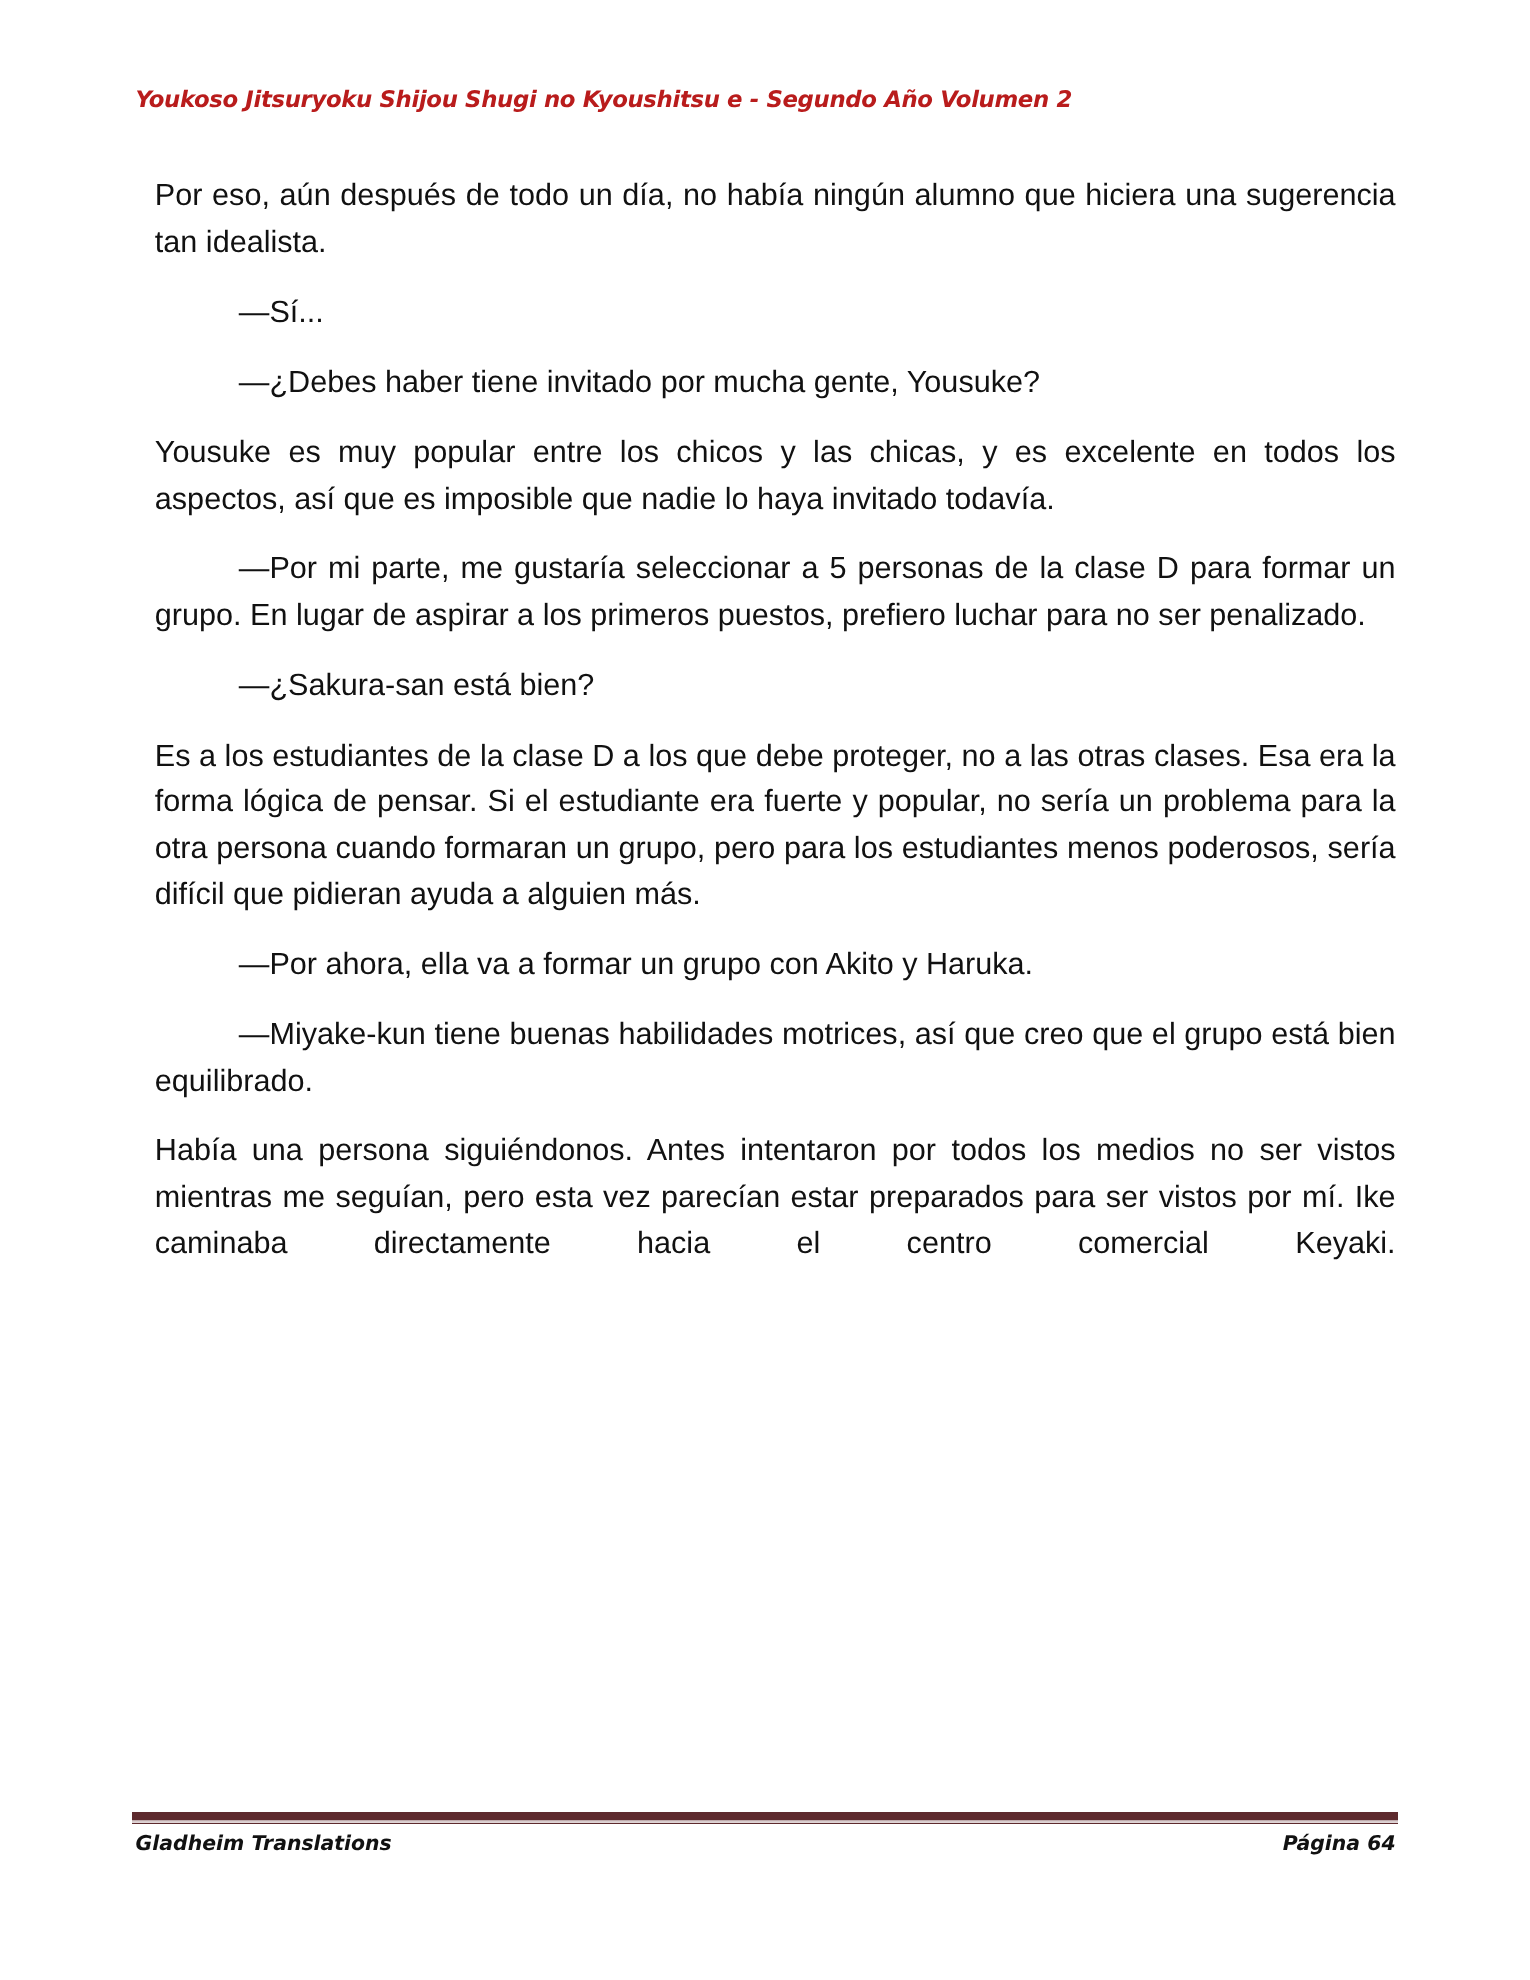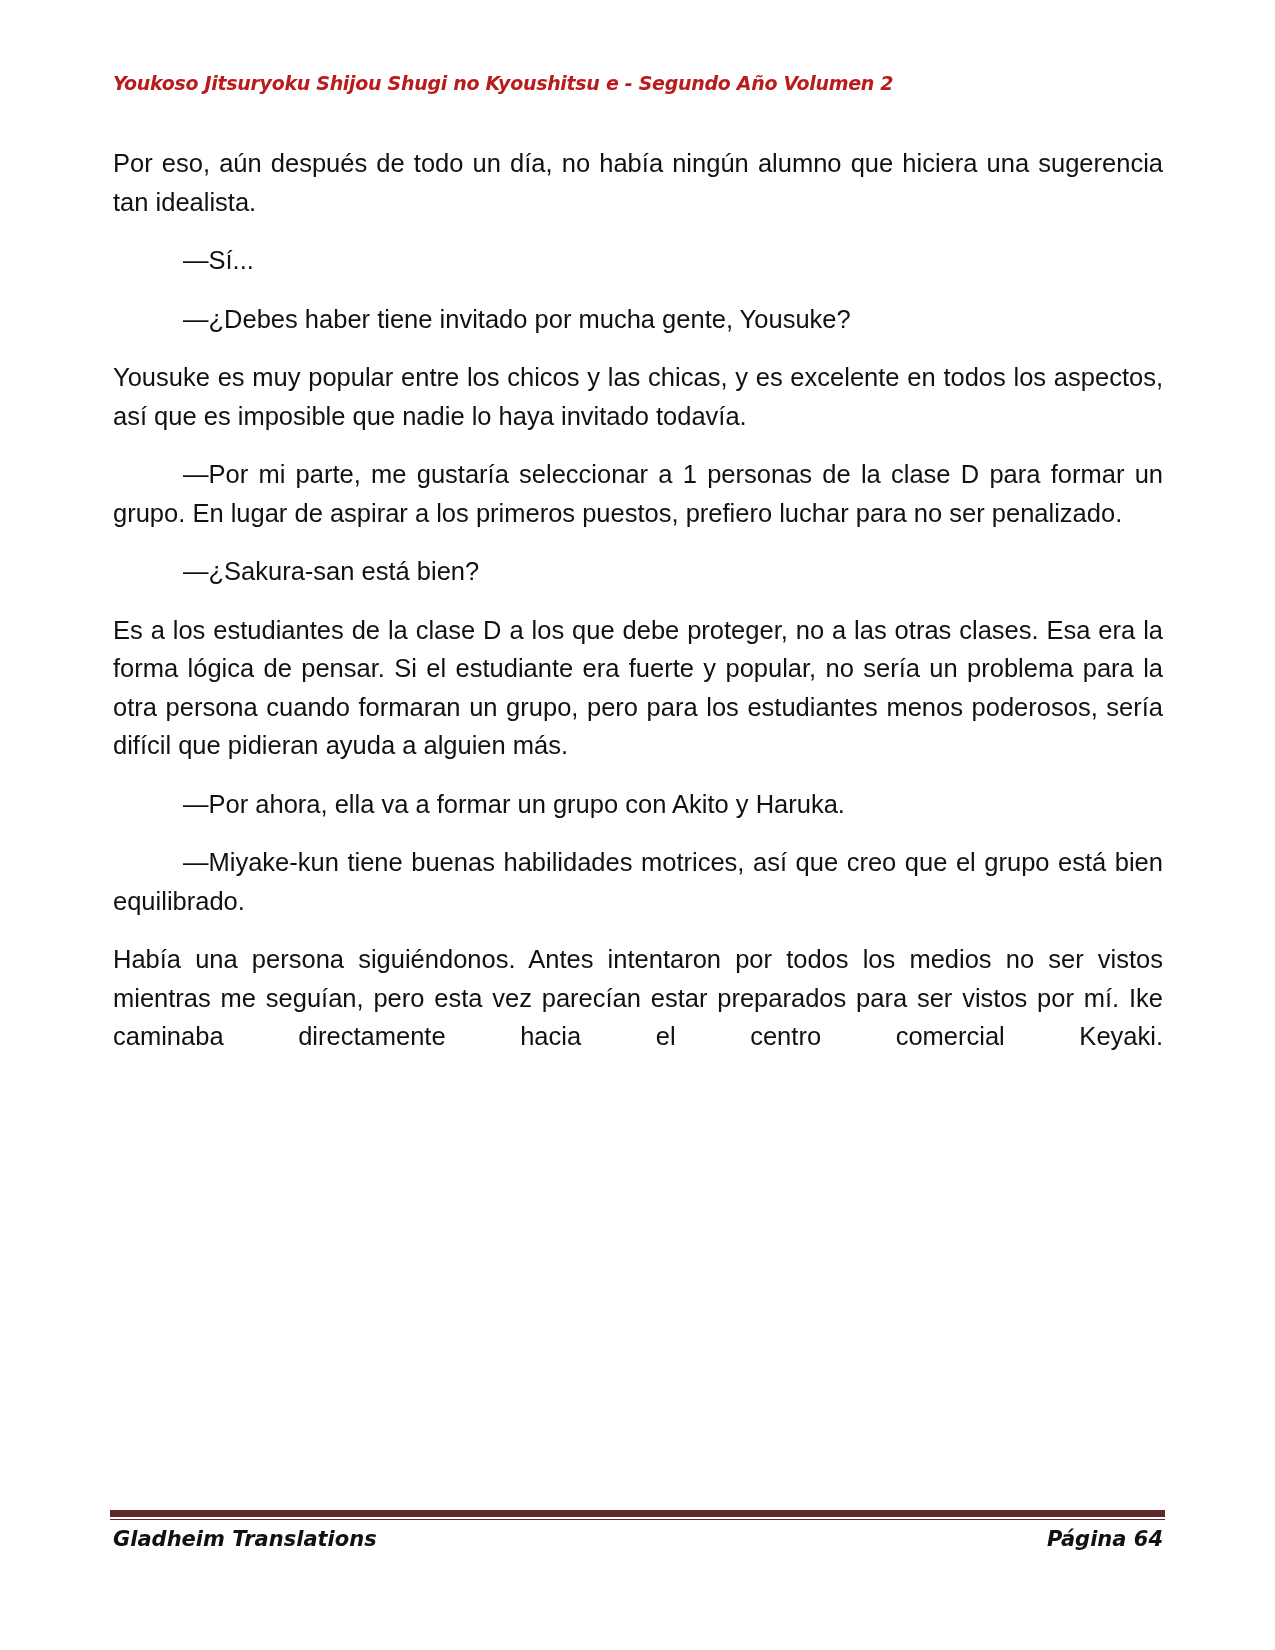--- a/index.html
+++ b/index.html
@@ -8,49 +8,49 @@
   .header {
     position: absolute; left: 113px; top: 72px; width: 1050px;
     font-family: "DejaVu Sans", sans-serif; font-weight: bold; font-style: italic;
     font-size: 19px; color: #b91c1c; letter-spacing: -0.3px;
   }
   .body-text {
     position: absolute; left: 113px; top: 144px; width: 1050px;
     font-family: "Liberation Sans", sans-serif; font-size: 25.5px; color: #111;
     line-height: 38.5px;
   }
-  .para { margin: 0 0 20px 0; text-align: justify; }
+  .para { margin: 0 0 20px 16px; text-align: justify; }
   .para.dialog { text-indent: 70px; }
   .para.last { text-align-last: justify; }
   .footer-rule {
     position: absolute; left: 110px; top: 1510px; width: 1055px; height: 7px;
     background: #5e2a2e; border-bottom: 1px solid #fff;
   }
   .footer-rule2 {
     position: absolute; left: 110px; top: 1519px; width: 1055px; height: 1px;
     background: #5e2a2e;
   }
   .footer {
     position: absolute; left: 113px; top: 1527px; width: 1050px;
     font-family: "DejaVu Sans", sans-serif; font-weight: bold; font-style: italic;
-    font-size: 21px; color: #111; display: flex; justify-content: space-between;
+    font-size: 17px; color: #111; display: flex; justify-content: space-between;
   }
 </style>
 </head>
 <body>
 
 <div class="page">
   <div class="header">Youkoso Jitsuryoku Shijou Shugi no Kyoushitsu e - Segundo Año Volumen 2</div>
 
   <div class="body-text">
     <p class="para">Por eso, aún después de todo un día, no había ningún alumno que hiciera una sugerencia tan idealista.</p>
     <p class="para dialog">—Sí...</p>
     <p class="para dialog">—¿Debes haber tiene invitado por mucha gente, Yousuke?</p>
     <p class="para">Yousuke es muy popular entre los chicos y las chicas, y es excelente en todos los aspectos, así que es imposible que nadie lo haya invitado todavía.</p>
-    <p class="para dialog">—Por mi parte, me gustaría seleccionar a 1 personas de la clase D para formar un grupo. En lugar de aspirar a los primeros puestos, prefiero luchar para no ser penalizado.</p>
+    <p class="para dialog">—Por mi parte, me gustaría seleccionar a 5 personas de la clase D para formar un grupo. En lugar de aspirar a los primeros puestos, prefiero luchar para no ser penalizado.</p>
     <p class="para dialog">—¿Sakura-san está bien?</p>
     <p class="para">Es a los estudiantes de la clase D a los que debe proteger, no a las otras clases. Esa era la forma lógica de pensar. Si el estudiante era fuerte y popular, no sería un problema para la otra persona cuando formaran un grupo, pero para los estudiantes menos poderosos, sería difícil que pidieran ayuda a alguien más.</p>
     <p class="para dialog">—Por ahora, ella va a formar un grupo con Akito y Haruka.</p>
     <p class="para dialog">—Miyake-kun tiene buenas habilidades motrices, así que creo que el grupo está bien equilibrado.</p>
     <p class="para last">Había una persona siguiéndonos. Antes intentaron por todos los medios no ser vistos mientras me seguían, pero esta vez parecían estar preparados para ser vistos por mí. Ike caminaba directamente hacia el centro comercial Keyaki.</p>
   </div>
 
   <div class="footer-rule"></div>
   <div class="footer-rule2"></div>
 

